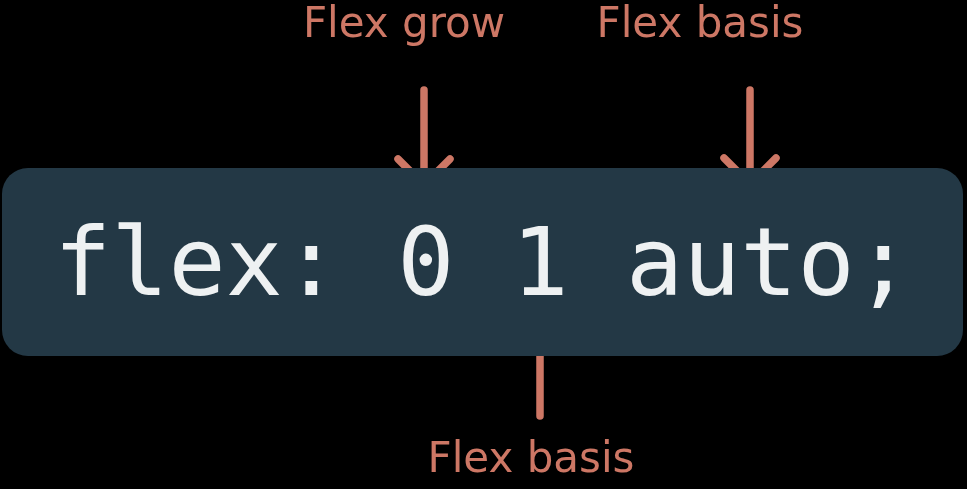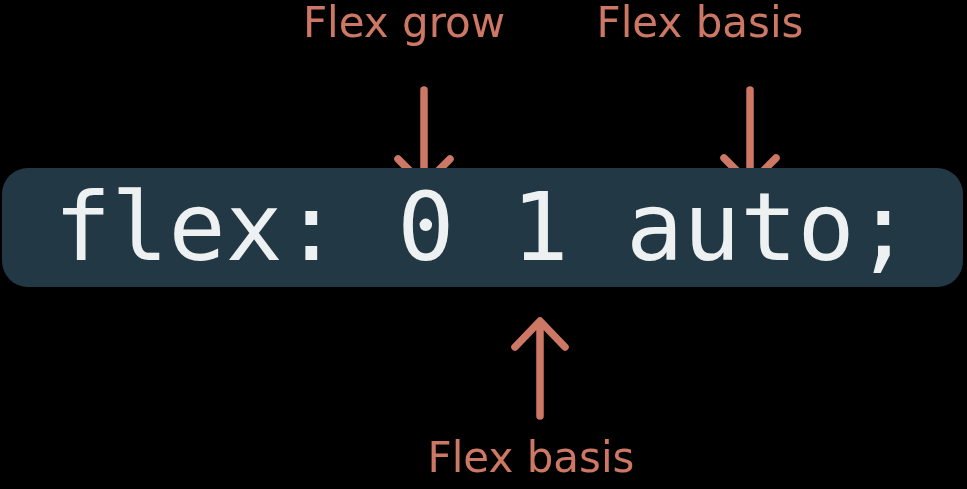--- a/index.html
+++ b/index.html
@@ -50,21 +50,21 @@
     stroke-linecap: round;
     stroke-linejoin: round;
     fill: none;
   }
 
   .code-box {
     position: absolute;
     left: 2px;
     top: 168px;
     width: 961px;
-    height: 119px;
+    height: 188px;
     background: var(--box-bg);
     border-radius: 26px;
     display: flex;
     align-items: center;
     padding-left: 52px;
   }
   .code {
     font-family: "DejaVu Sans Mono", monospace;
     font-size: 95px;
     line-height: 1;

